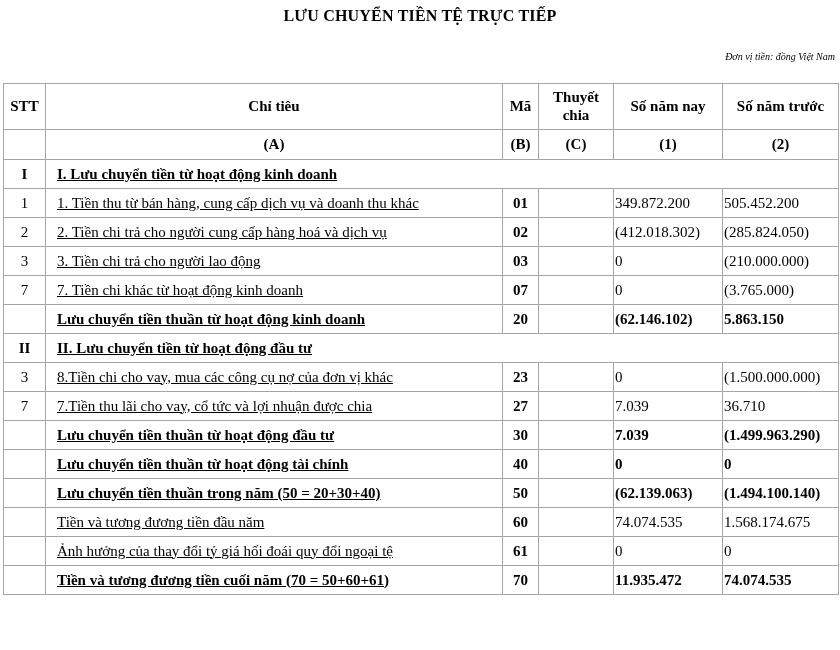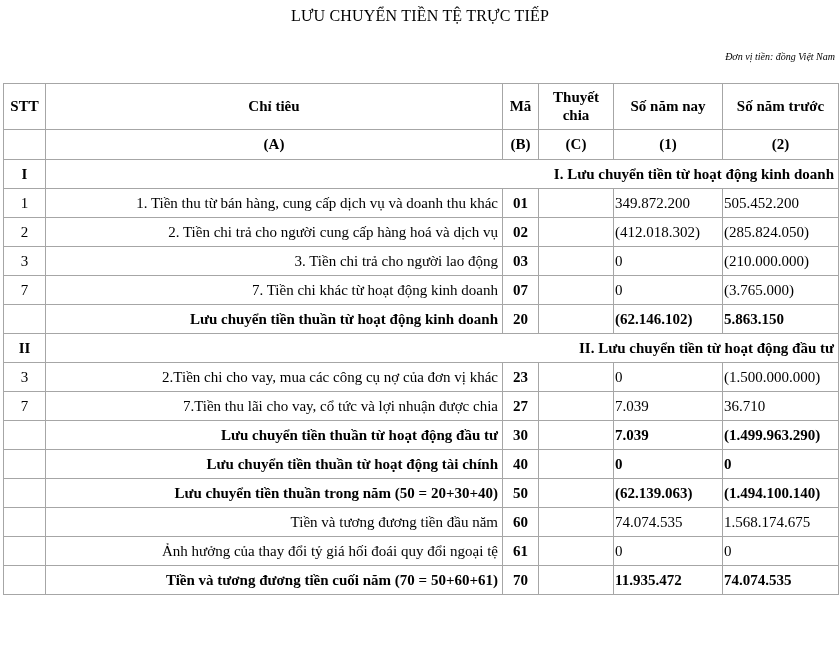--- a/index.html
+++ b/index.html
@@ -11,21 +11,21 @@
   }
   .page {
     width: 840px;
     height: 650px;
     background: #ffffff;
     overflow: hidden;
     box-sizing: border-box;
   }
   .doc-title {
     text-align: center;
-    font-weight: normal;
+    font-weight: bold;
     font-size: 16px;
     padding-top: 7px;
     letter-spacing: 0.2px;
   }
   .doc-subtitle {
     text-align: right;
     font-style: italic;
     font-size: 10px;
     margin-top: 26px;
     padding-right: 5px;
@@ -49,21 +49,21 @@
   table.statement thead tr.hdr-sub  { height: 30px; }
   table.statement tbody tr          { height: 29px; }
   table.statement th {
     text-align: center;
     font-weight: bold;
     padding: 2px 2px;
     white-space: normal;
     line-height: 1.15;
   }
   td.c-stt   { text-align: center; }
-  td.c-label { text-align: right; padding-left: 11px; padding-right: 4px; }
+  td.c-label { text-align: left; padding-left: 11px; padding-right: 4px; text-decoration: underline; }
   td.c-code  { text-align: center; font-weight: bold; }
   td.c-notes { text-align: center; }
   td.c-num   { text-align: left; padding-right: 6px; }
   tr.bold td { font-weight: bold; }
 </style>
 </head>
 <body>
 
 <div class="page">
 
@@ -142,21 +142,21 @@
           <td class="c-notes"></td>
           <td class="c-num">(62.146.102)</td>
           <td class="c-num">5.863.150</td>
         </tr>
         <tr class="bold">
           <td class="c-stt">II</td>
           <td class="c-label" colspan="5">II. Lưu chuyển tiền từ hoạt động đầu tư</td>
         </tr>
         <tr>
           <td class="c-stt">3</td>
-          <td class="c-label">2.Tiền chi cho vay, mua các công cụ nợ của đơn vị khác</td>
+          <td class="c-label">8.Tiền chi cho vay, mua các công cụ nợ của đơn vị khác</td>
           <td class="c-code">23</td>
           <td class="c-notes"></td>
           <td class="c-num">0</td>
           <td class="c-num">(1.500.000.000)</td>
         </tr>
         <tr>
           <td class="c-stt">7</td>
           <td class="c-label">7.Tiền thu lãi cho vay, cổ tức và lợi nhuận được chia</td>
           <td class="c-code">27</td>
           <td class="c-notes"></td>

